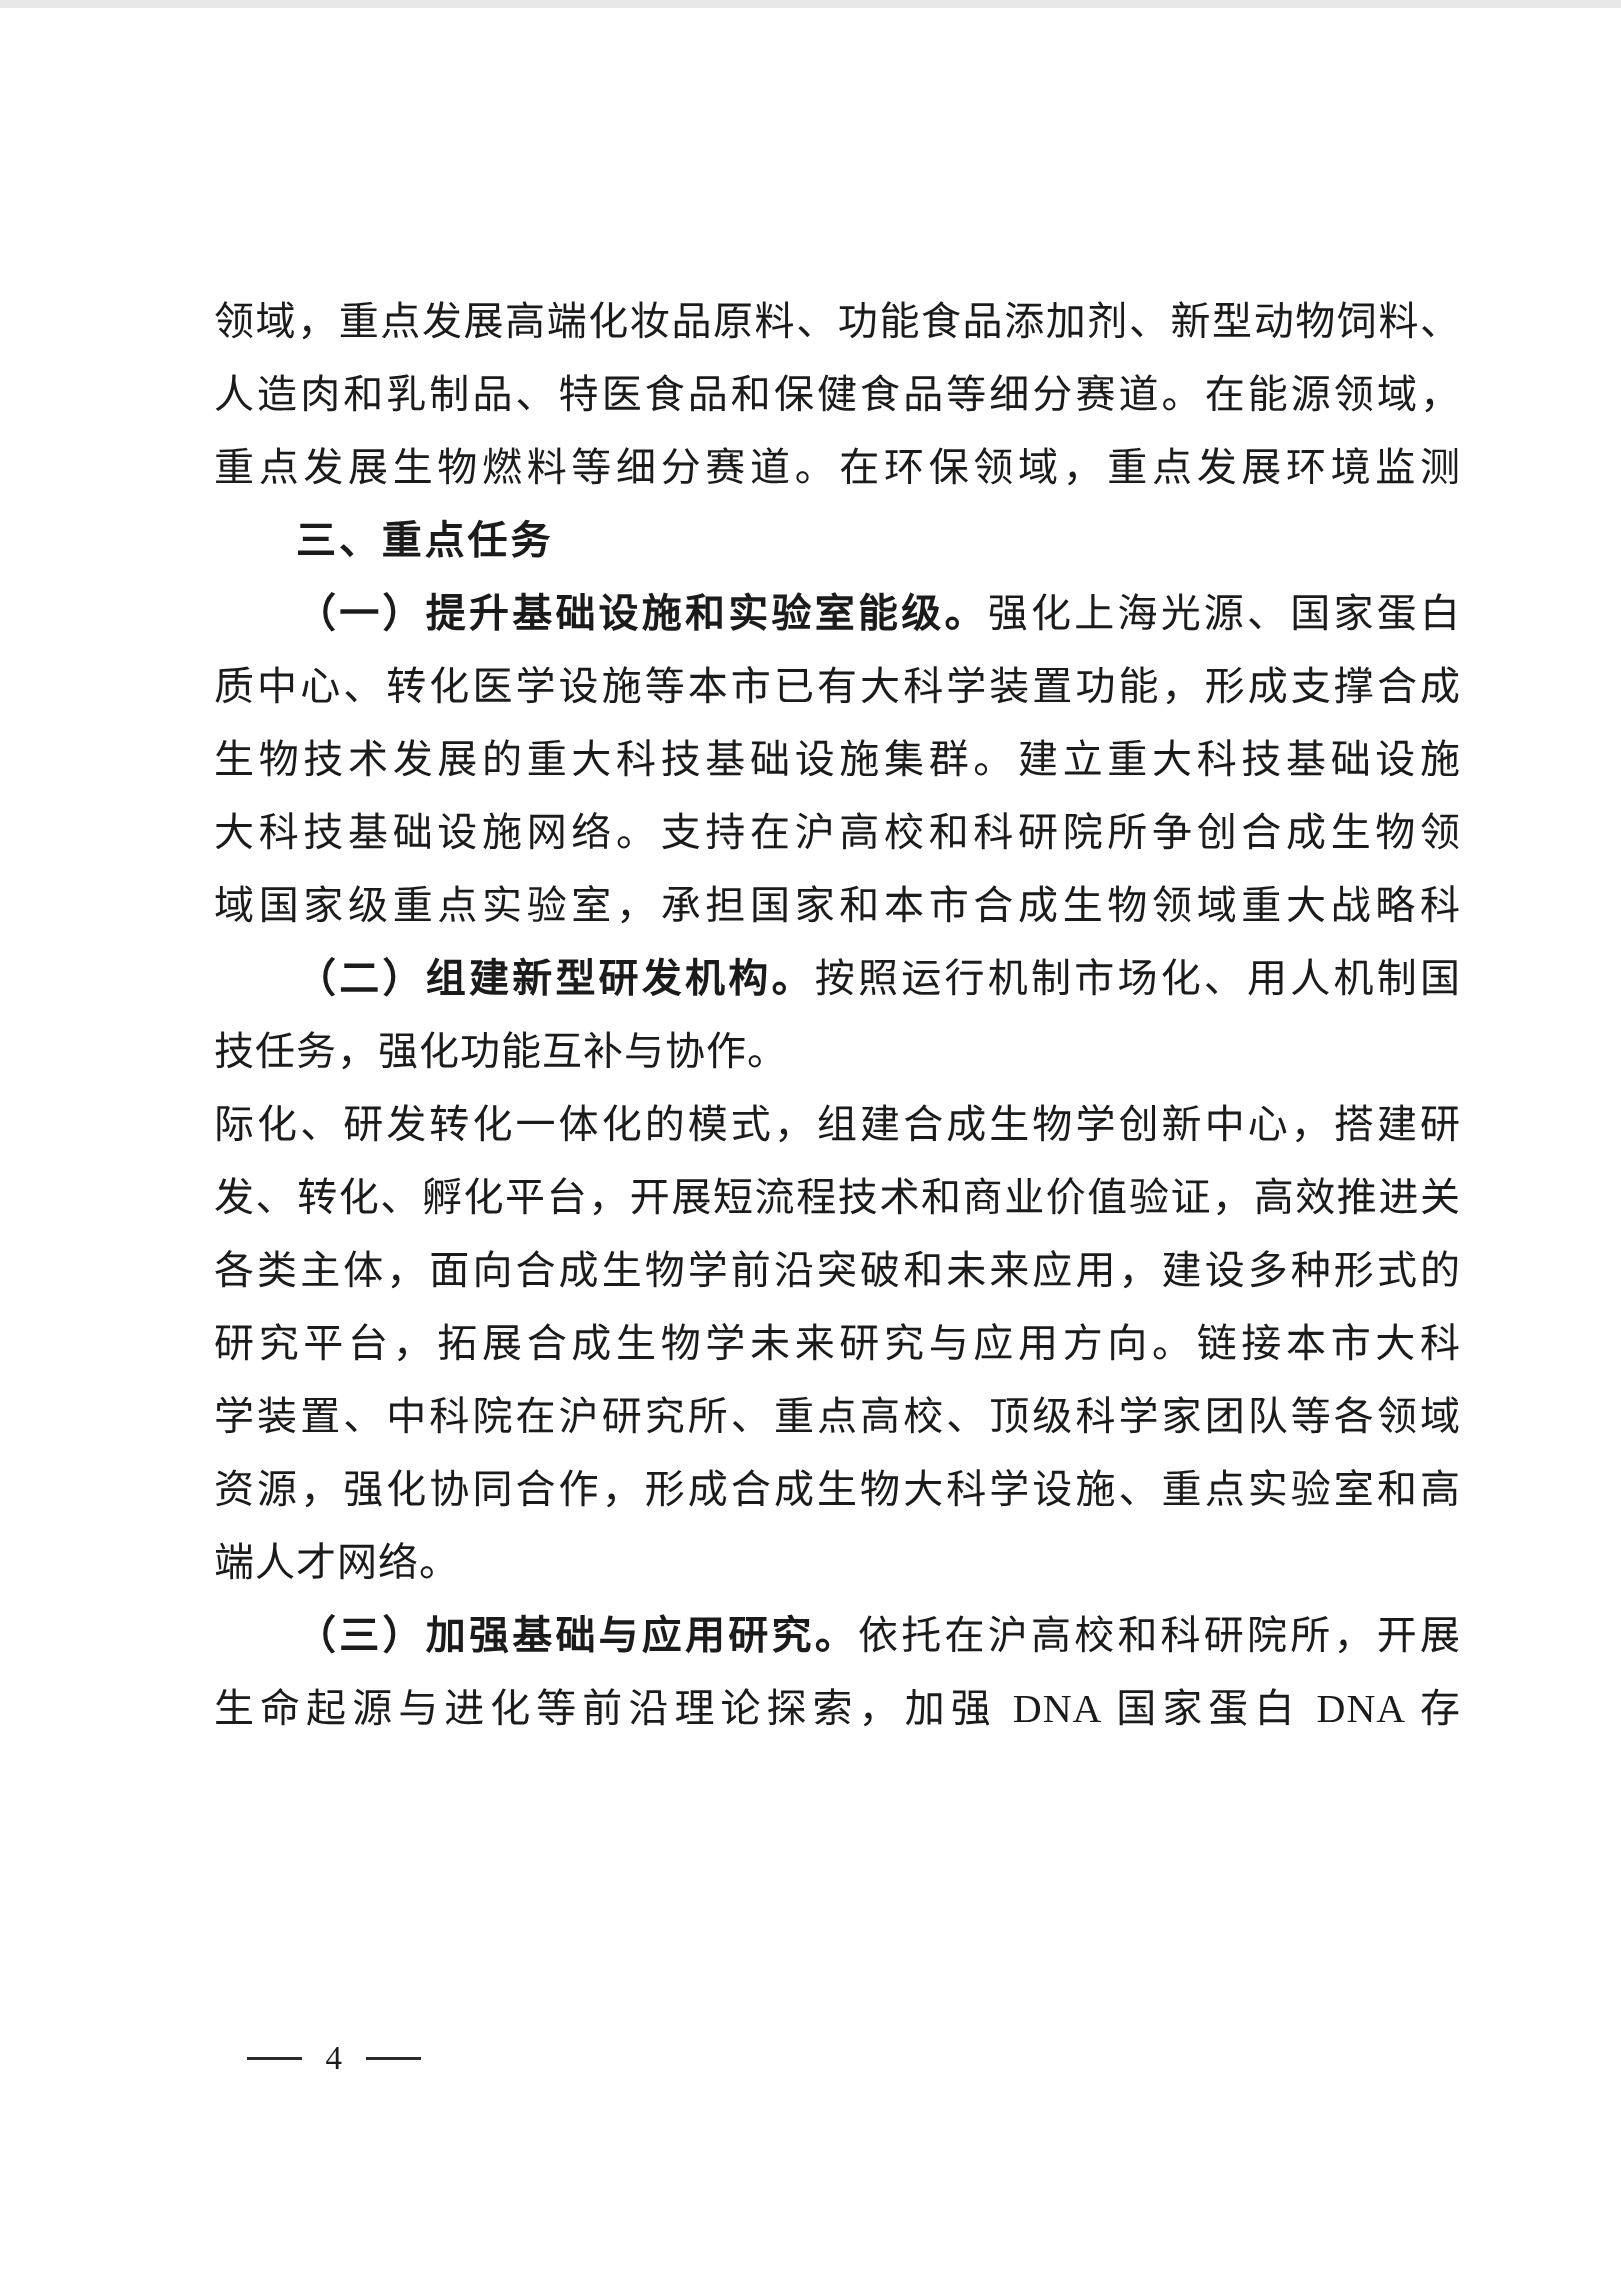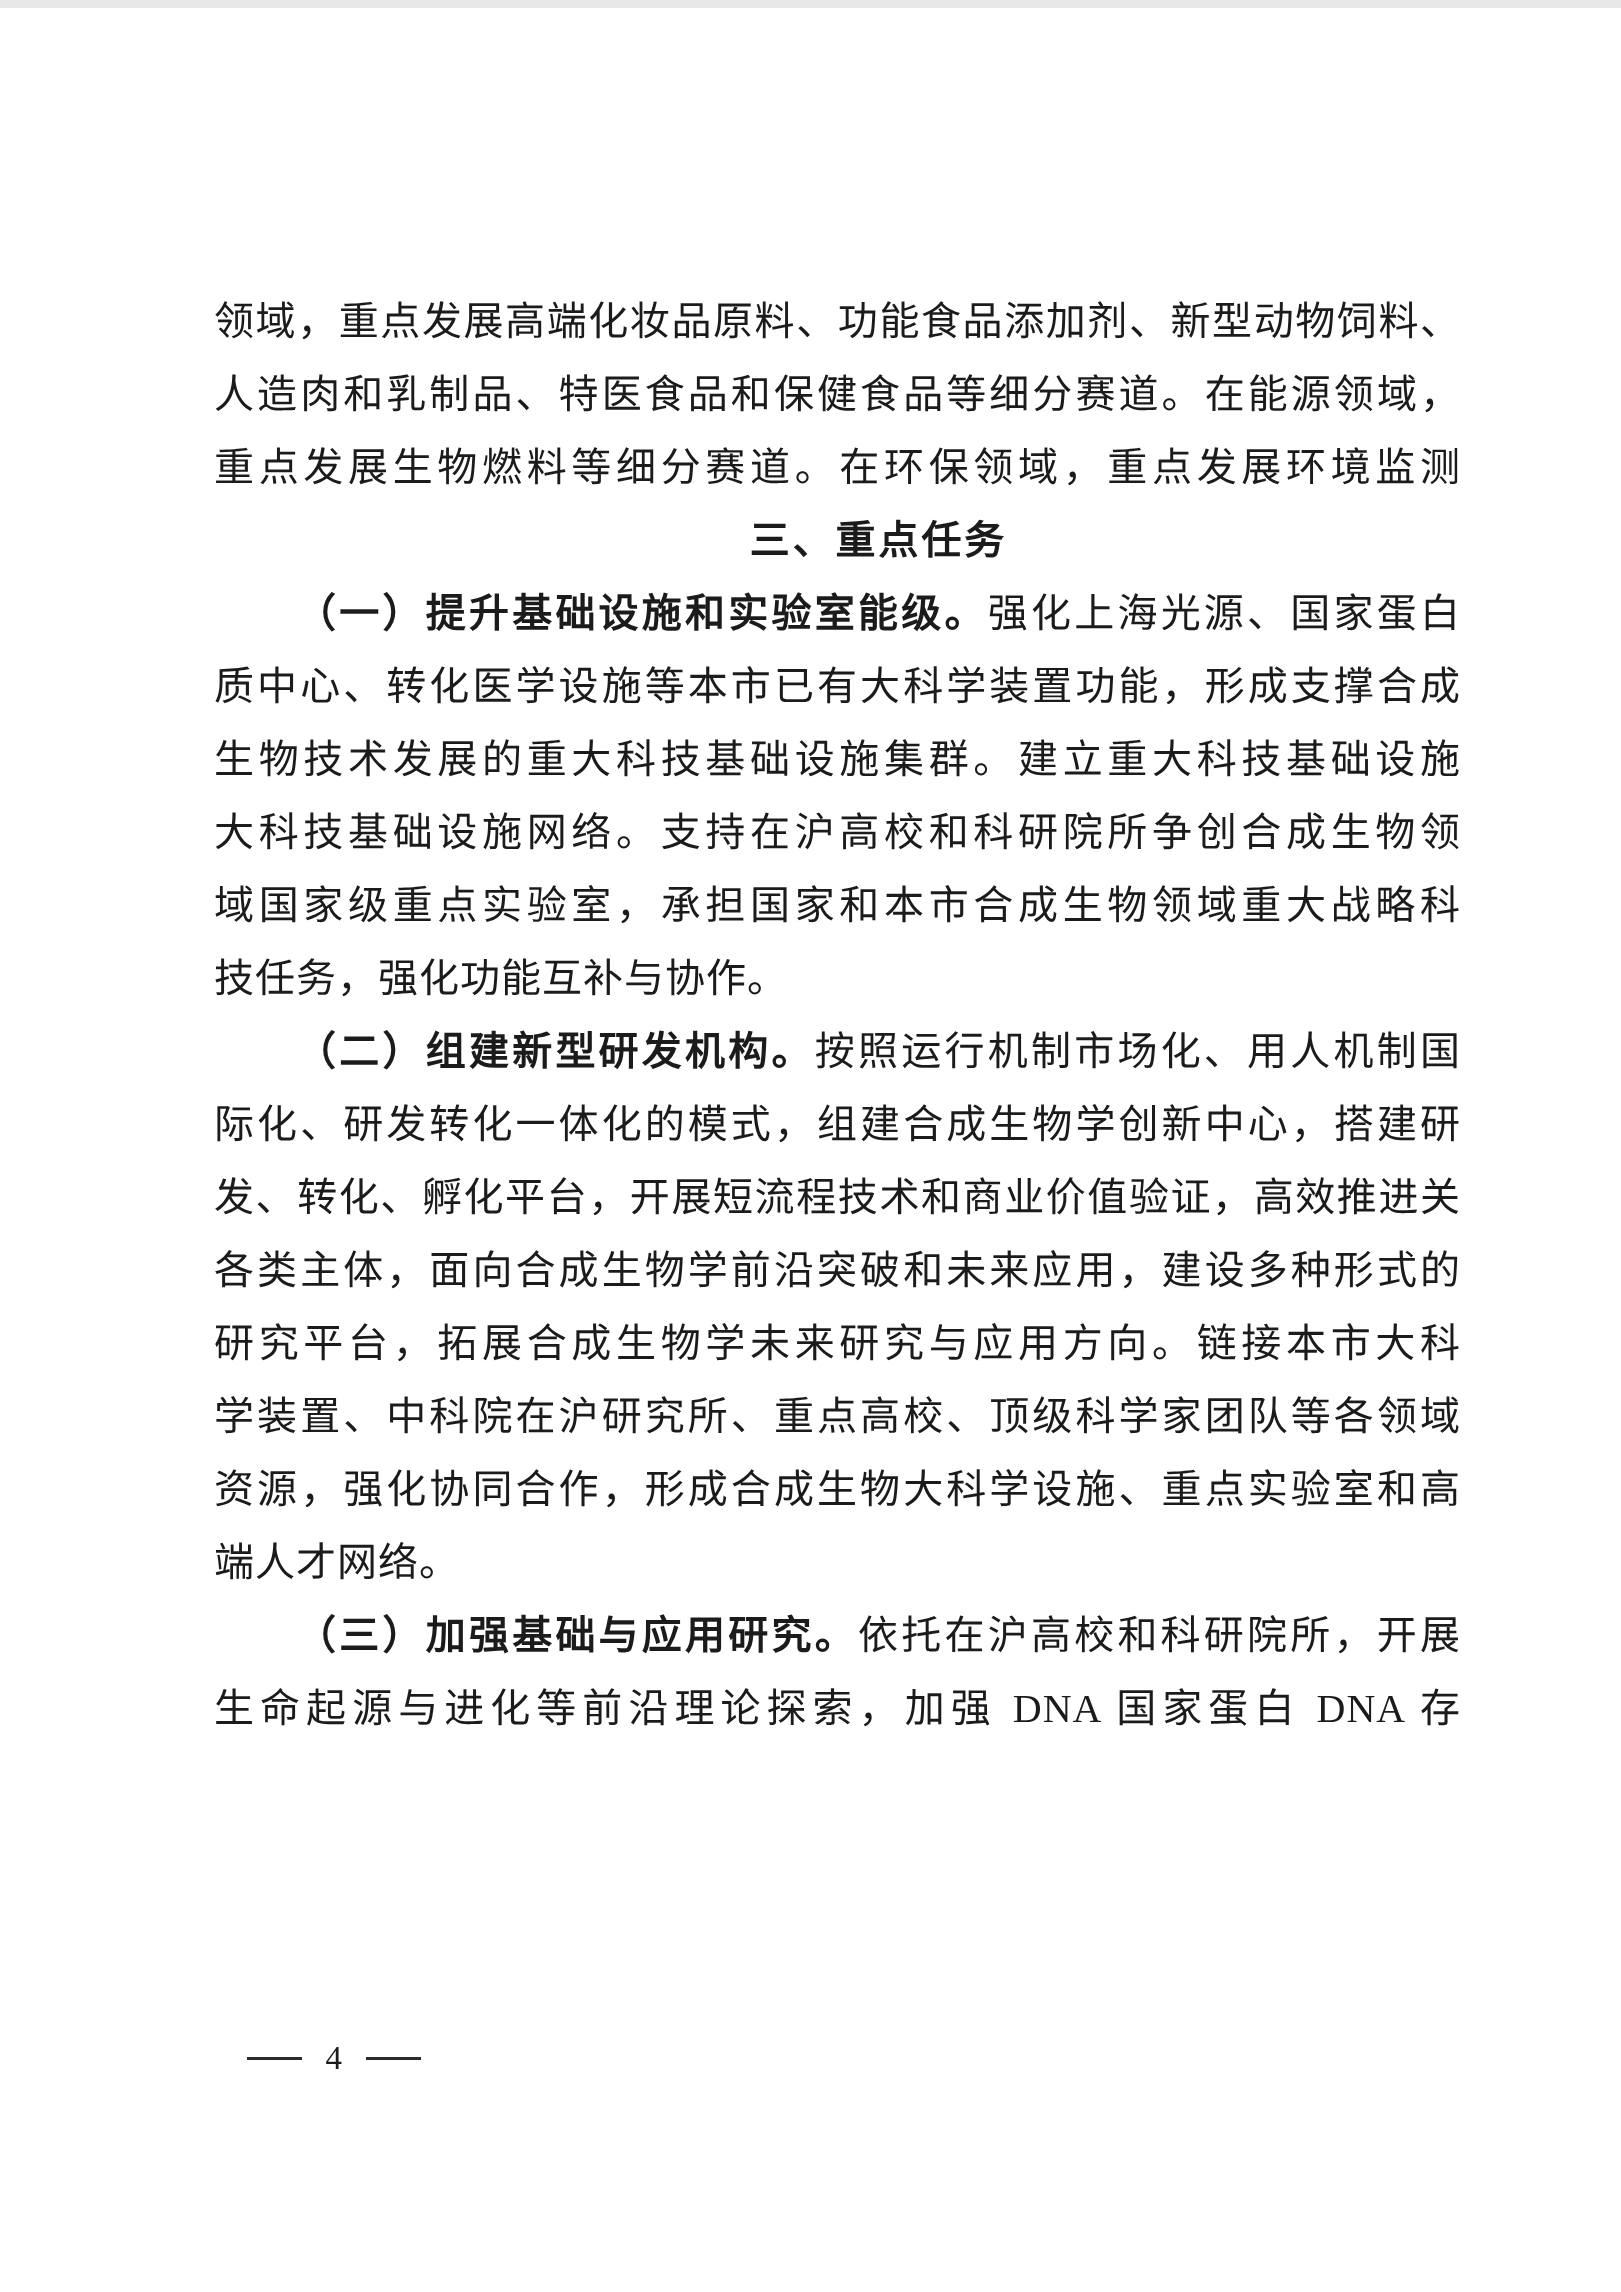--- a/index.html
+++ b/index.html
@@ -24,21 +24,21 @@
     letter-spacing:1px;
     text-align:left;
     white-space:normal;
   }
   .line.justify{
     text-align:justify;
     text-align-last:justify;
     -moz-text-align-last:justify;
     text-justify:inter-character;
   }
-  .line.indent{ text-indent:82px;text-align:center; }
+  .line.indent{ text-indent:82px; }
   .line.heading{
     font-family:"Liberation Sans","DejaVu Sans",sans-serif;
     font-weight:700;
     letter-spacing:2.9px;
   }
   .bold{ font-weight:700; }
   .footer{
     position:absolute;
     left:247px;top:2029px;
     height:43px;
@@ -61,22 +61,22 @@
   <div class="textblock" id="textblock">
       <div class="line justify"><span>领域，重点发展高端化妆品原料、功能食品添加剂、新型动物饲料、</span></div>
       <div class="line justify"><span>人造肉和乳制品、特医食品和保健食品等细分赛道。在能源领域，</span></div>
       <div class="line justify"><span>重点发展生物燃料等细分赛道。在环保领域，重点发展环境监测</span></div>
       <div class="line indent heading"><span class="bold">三、重点任务</span></div>
       <div class="line justify indent"><span class="bold">（一）提升基础设施和实验室能级。</span><span>强化上海光源、国家蛋白</span></div>
       <div class="line justify"><span>质中心、转化医学设施等本市已有大科学装置功能，形成支撑合成</span></div>
       <div class="line justify"><span>生物技术发展的重大科技基础设施集群。建立重大科技基础设施</span></div>
       <div class="line justify"><span>大科技基础设施网络。支持在沪高校和科研院所争创合成生物领</span></div>
       <div class="line justify"><span>域国家级重点实验室，承担国家和本市合成生物领域重大战略科</span></div>
+      <div class="line justify indent"><span class="bold">（二）组建新型研发机构。</span><span>按照运行机制市场化、用人机制国</span></div>
       <div class="line"><span>技任务，强化功能互补与协作。</span></div>
-      <div class="line justify indent"><span class="bold">（二）组建新型研发机构。</span><span>按照运行机制市场化、用人机制国</span></div>
       <div class="line justify"><span>际化、研发转化一体化的模式，组建合成生物学创新中心，搭建研</span></div>
       <div class="line justify"><span>发、转化、孵化平台，开展短流程技术和商业价值验证，高效推进关</span></div>
       <div class="line justify"><span>各类主体，面向合成生物学前沿突破和未来应用，建设多种形式的</span></div>
       <div class="line justify"><span>研究平台，拓展合成生物学未来研究与应用方向。链接本市大科</span></div>
       <div class="line justify"><span>学装置、中科院在沪研究所、重点高校、顶级科学家团队等各领域</span></div>
       <div class="line justify"><span>资源，强化协同合作，形成合成生物大科学设施、重点实验室和高</span></div>
       <div class="line"><span>端人才网络。</span></div>
       <div class="line justify indent"><span class="bold">（三）加强基础与应用研究。</span><span>依托在沪高校和科研院所，开展</span></div>
       <div class="line justify"><span>生命起源与进化等前沿理论探索，加强 DNA 国家蛋白 DNA 存</span></div>
     </div>

